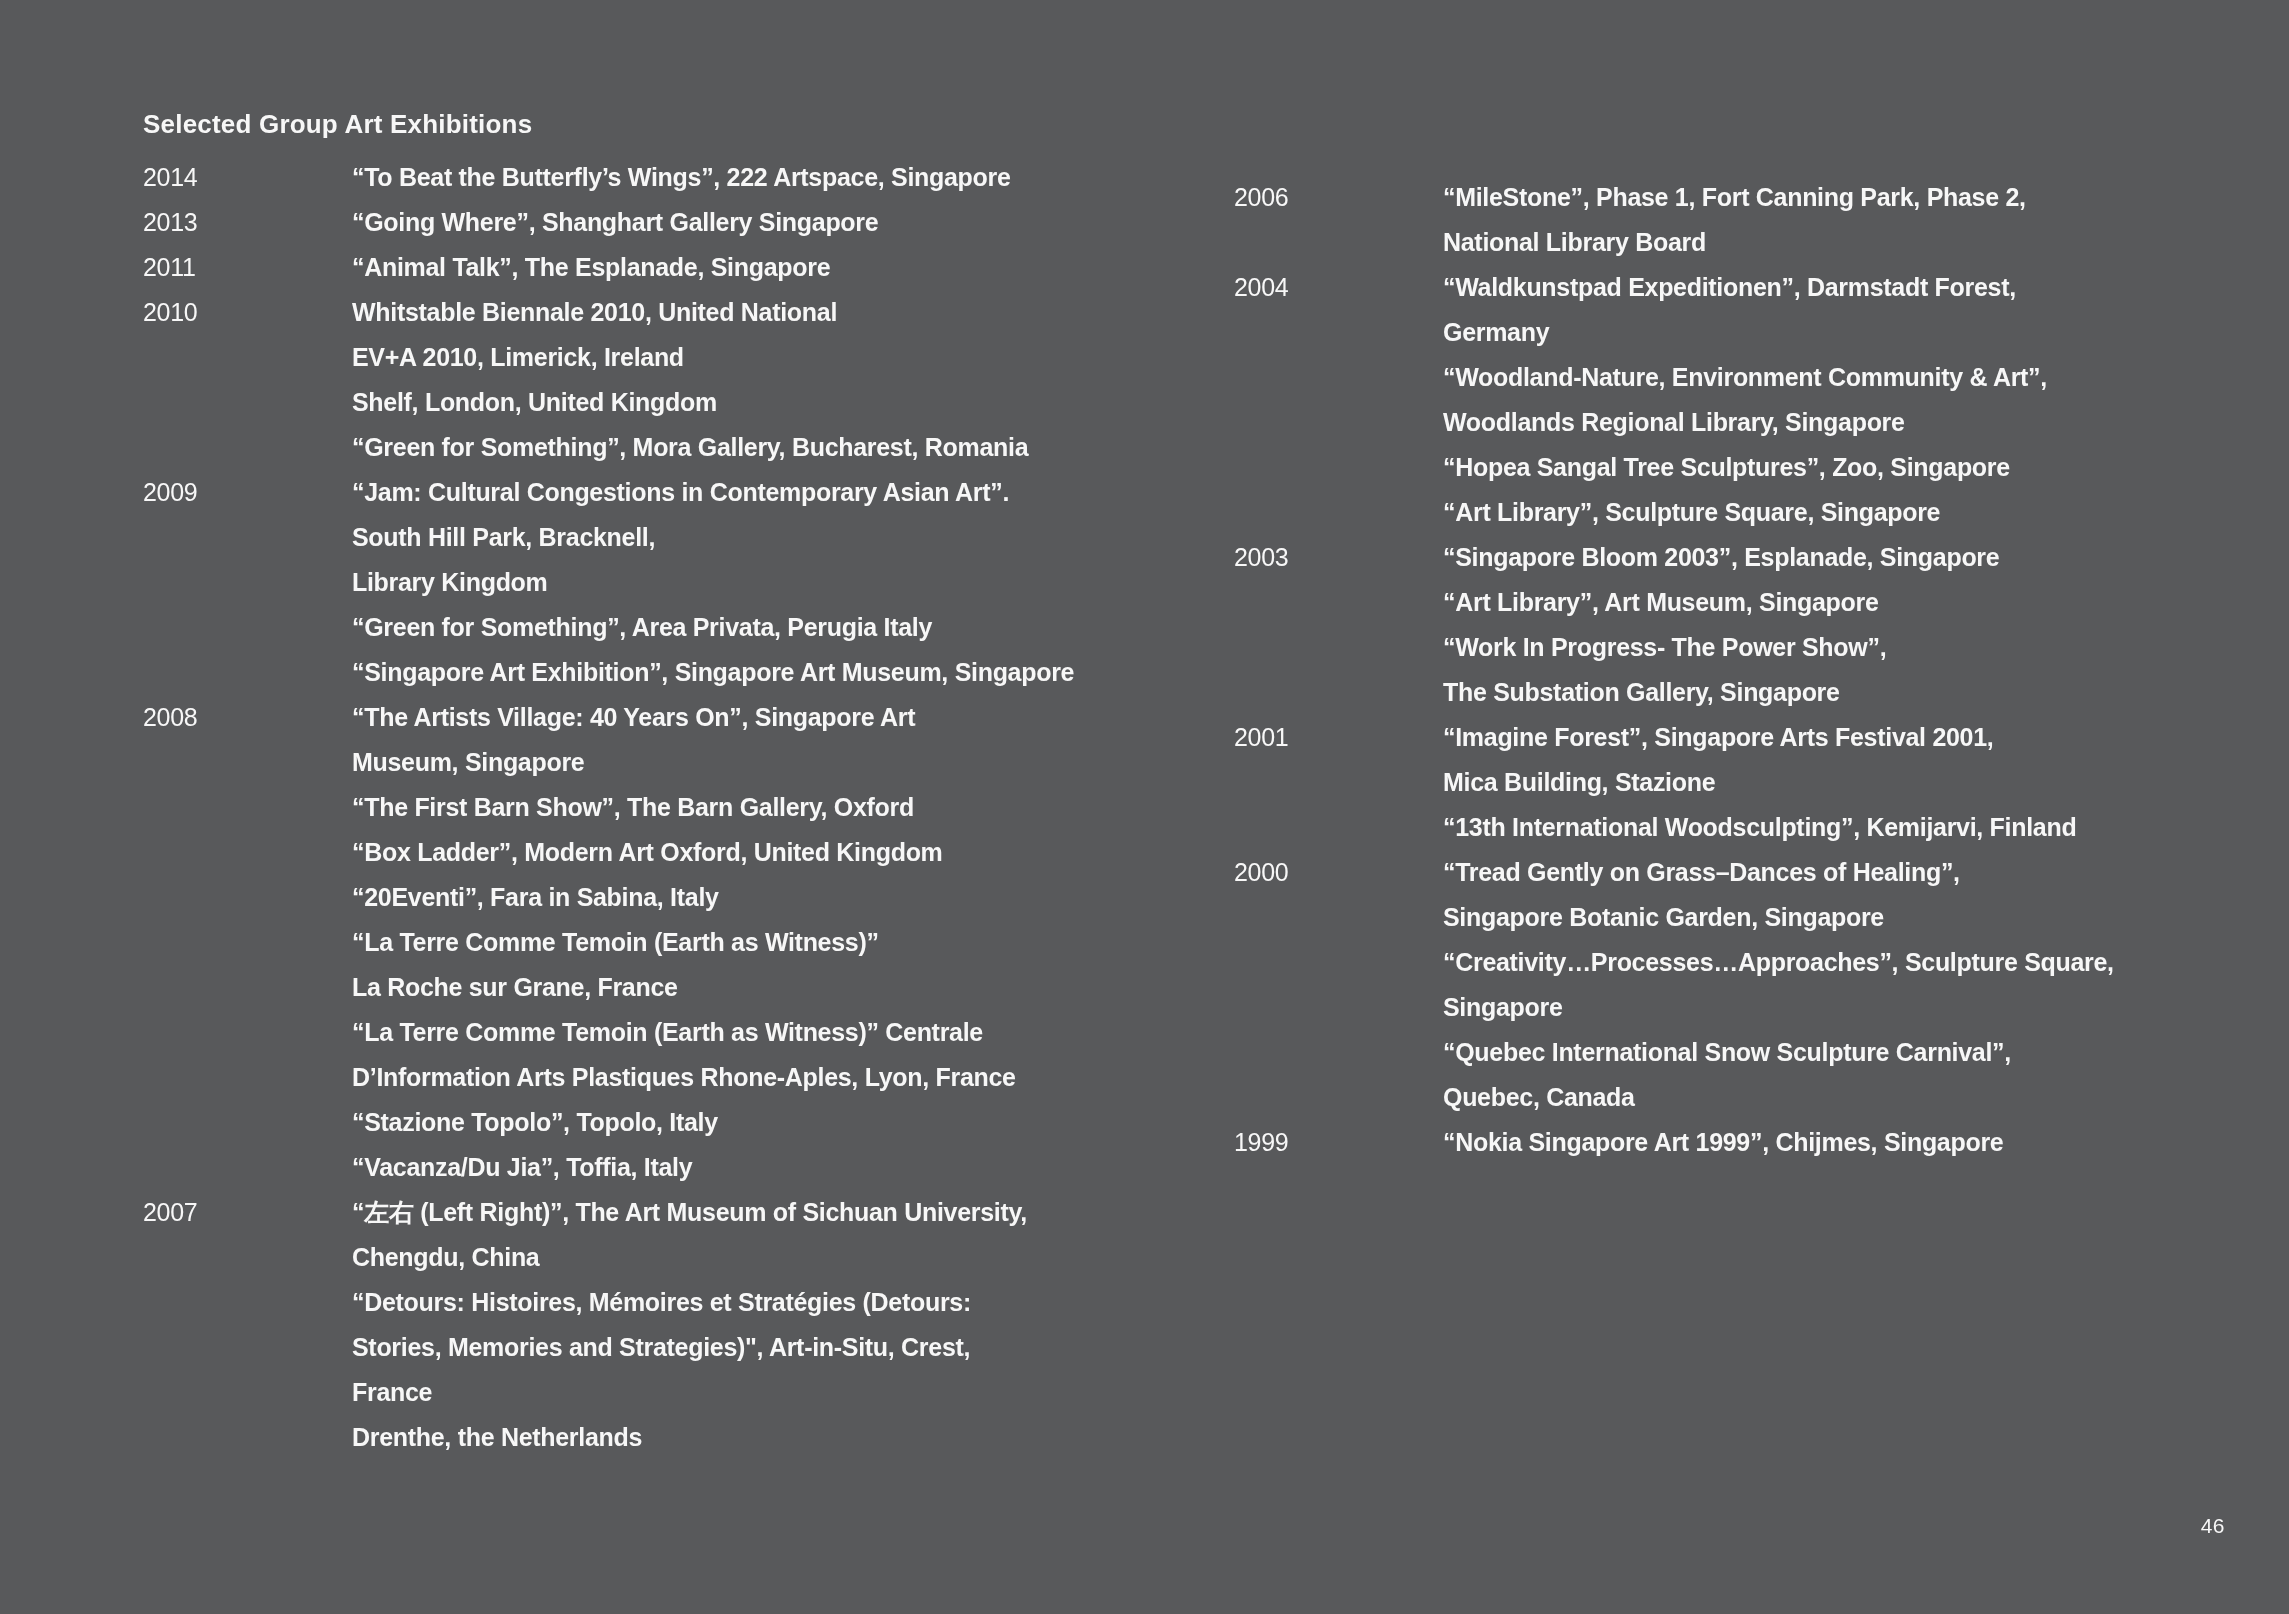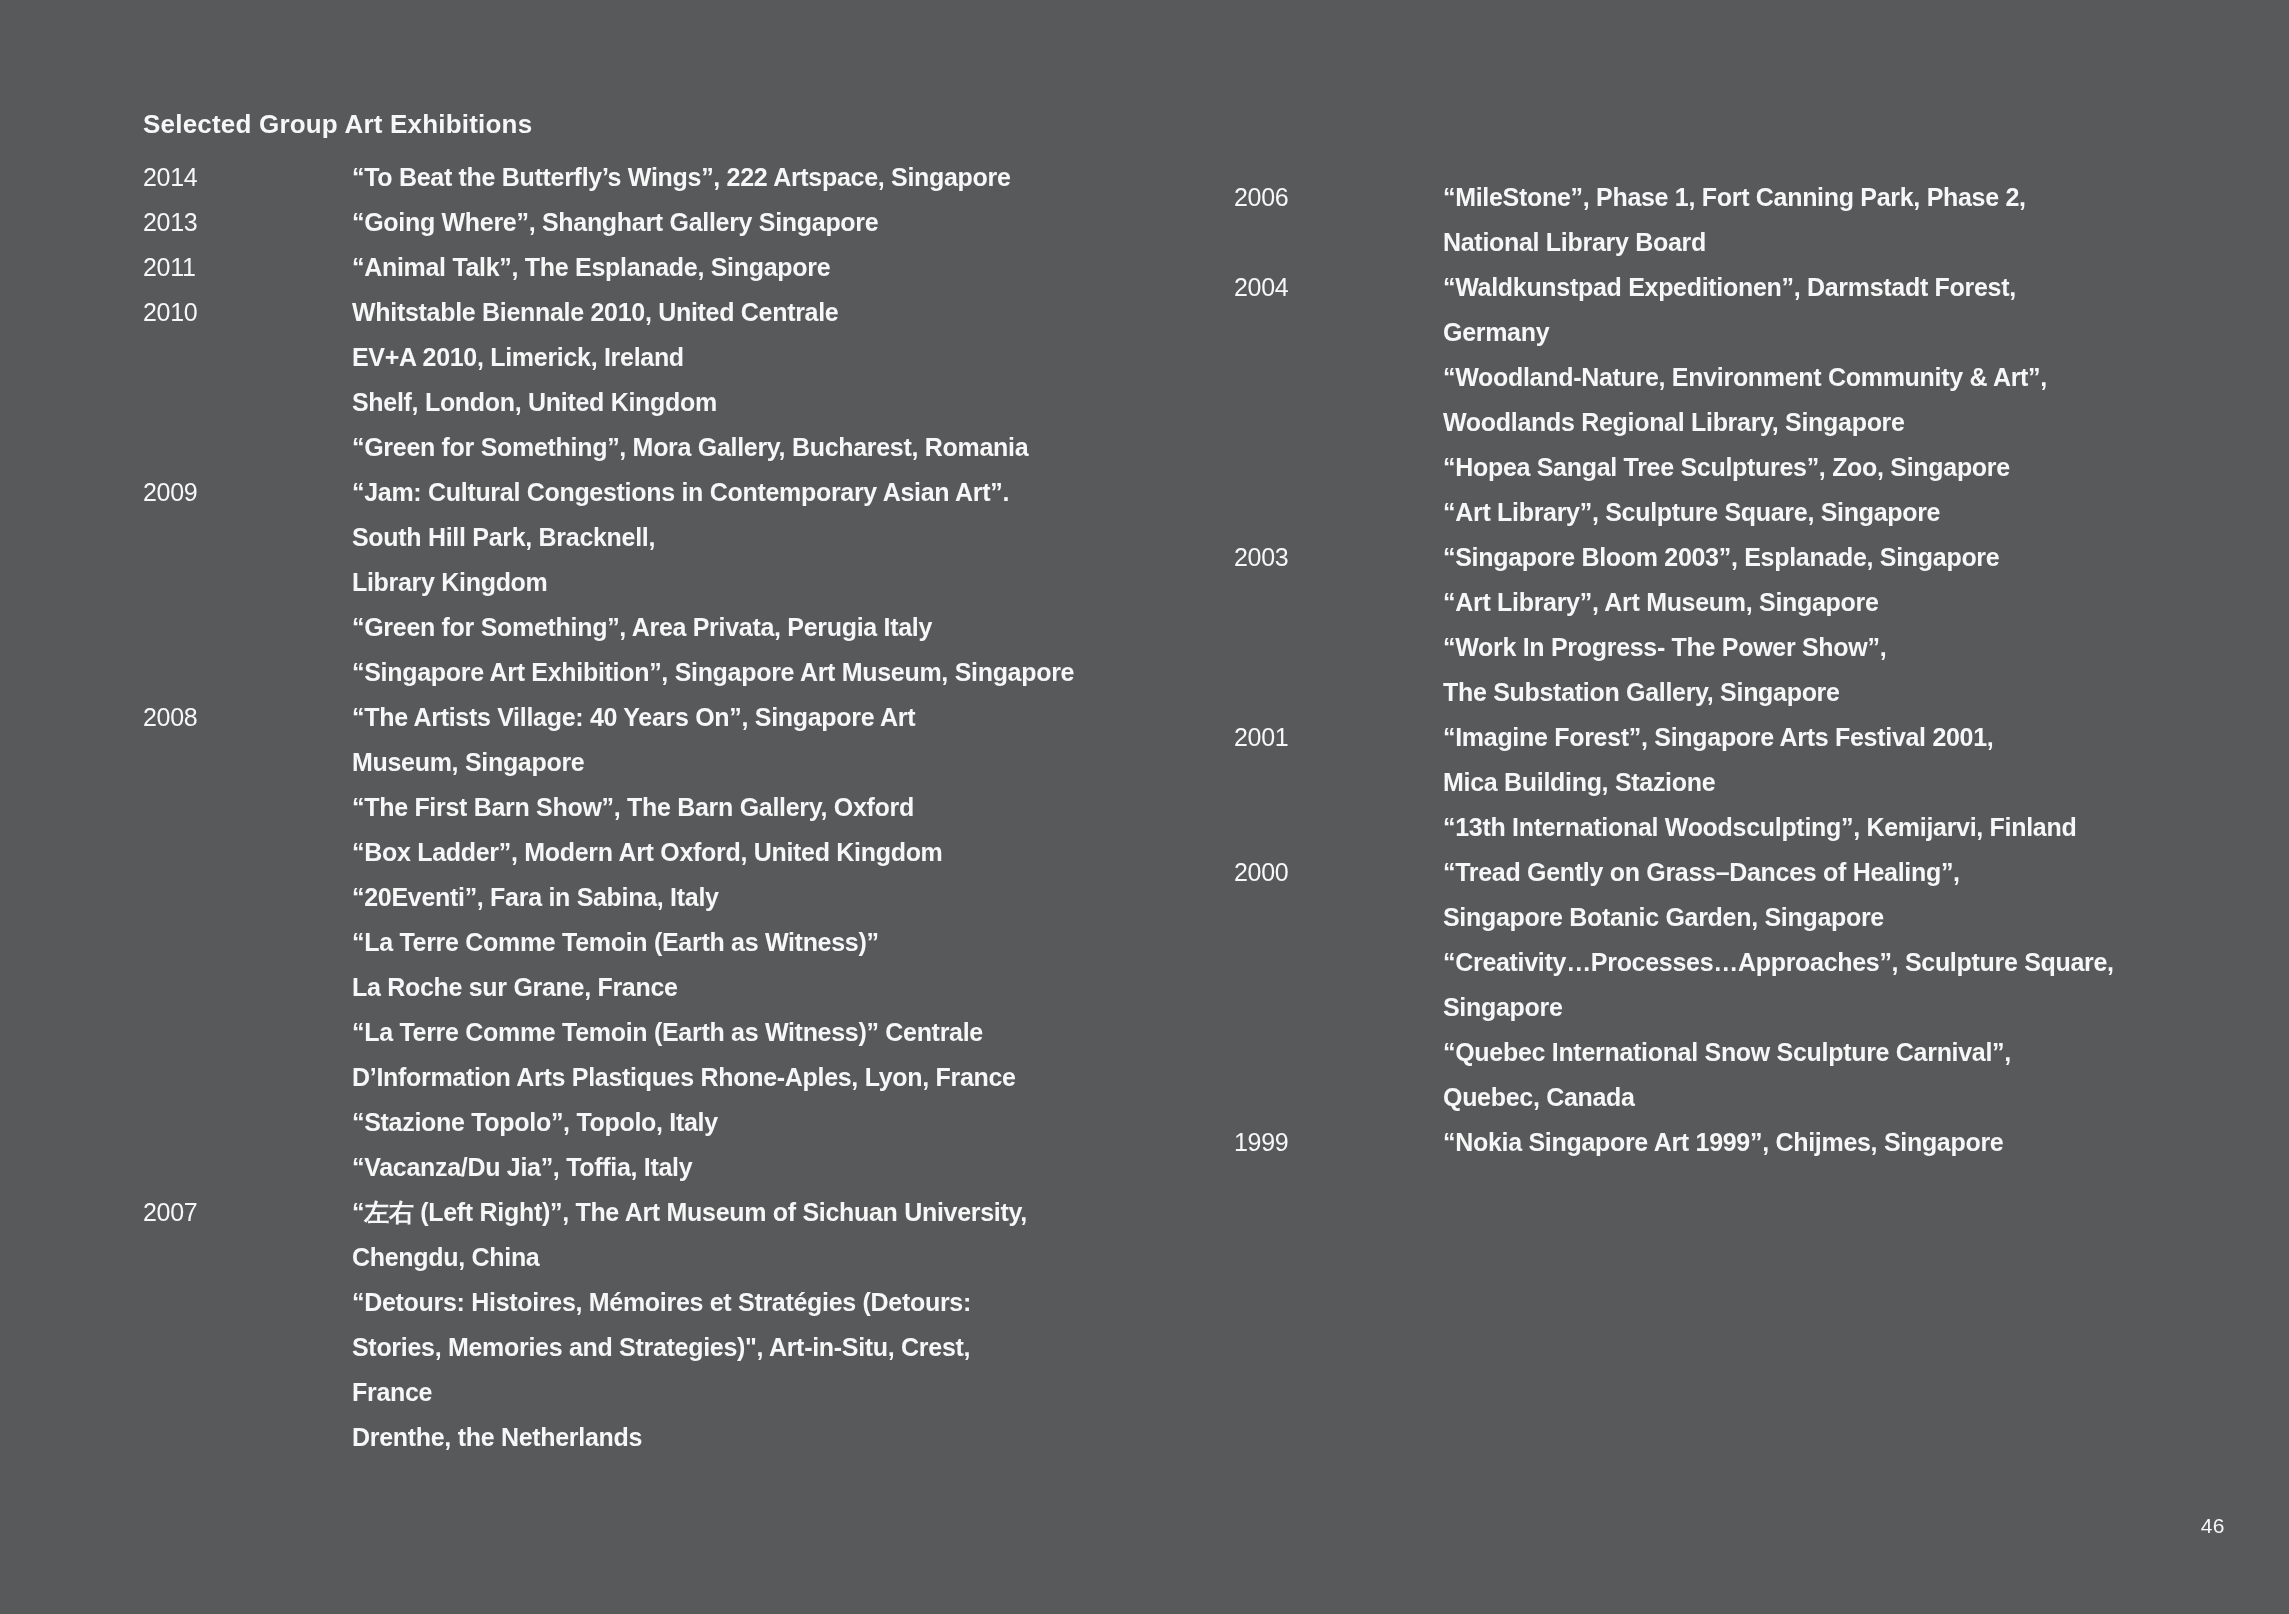--- a/index.html
+++ b/index.html
@@ -84,21 +84,21 @@
       </div>
       <div class="entry">
         <div class="year">2011</div>
         <div class="lines">
           <div class="line">“Animal Talk”, The Esplanade, Singapore</div>
         </div>
       </div>
       <div class="entry">
         <div class="year">2010</div>
         <div class="lines">
-          <div class="line">Whitstable Biennale 2010, United Centrale</div>
+          <div class="line">Whitstable Biennale 2010, United National</div>
           <div class="line">EV+A 2010, Limerick, Ireland</div>
           <div class="line">Shelf, London, United Kingdom</div>
           <div class="line">“Green for Something”, Mora Gallery, Bucharest, Romania</div>
         </div>
       </div>
       <div class="entry">
         <div class="year">2009</div>
         <div class="lines">
           <div class="line">“Jam: Cultural Congestions in Contemporary Asian Art”.</div>
           <div class="line">South Hill Park, Bracknell,</div>

